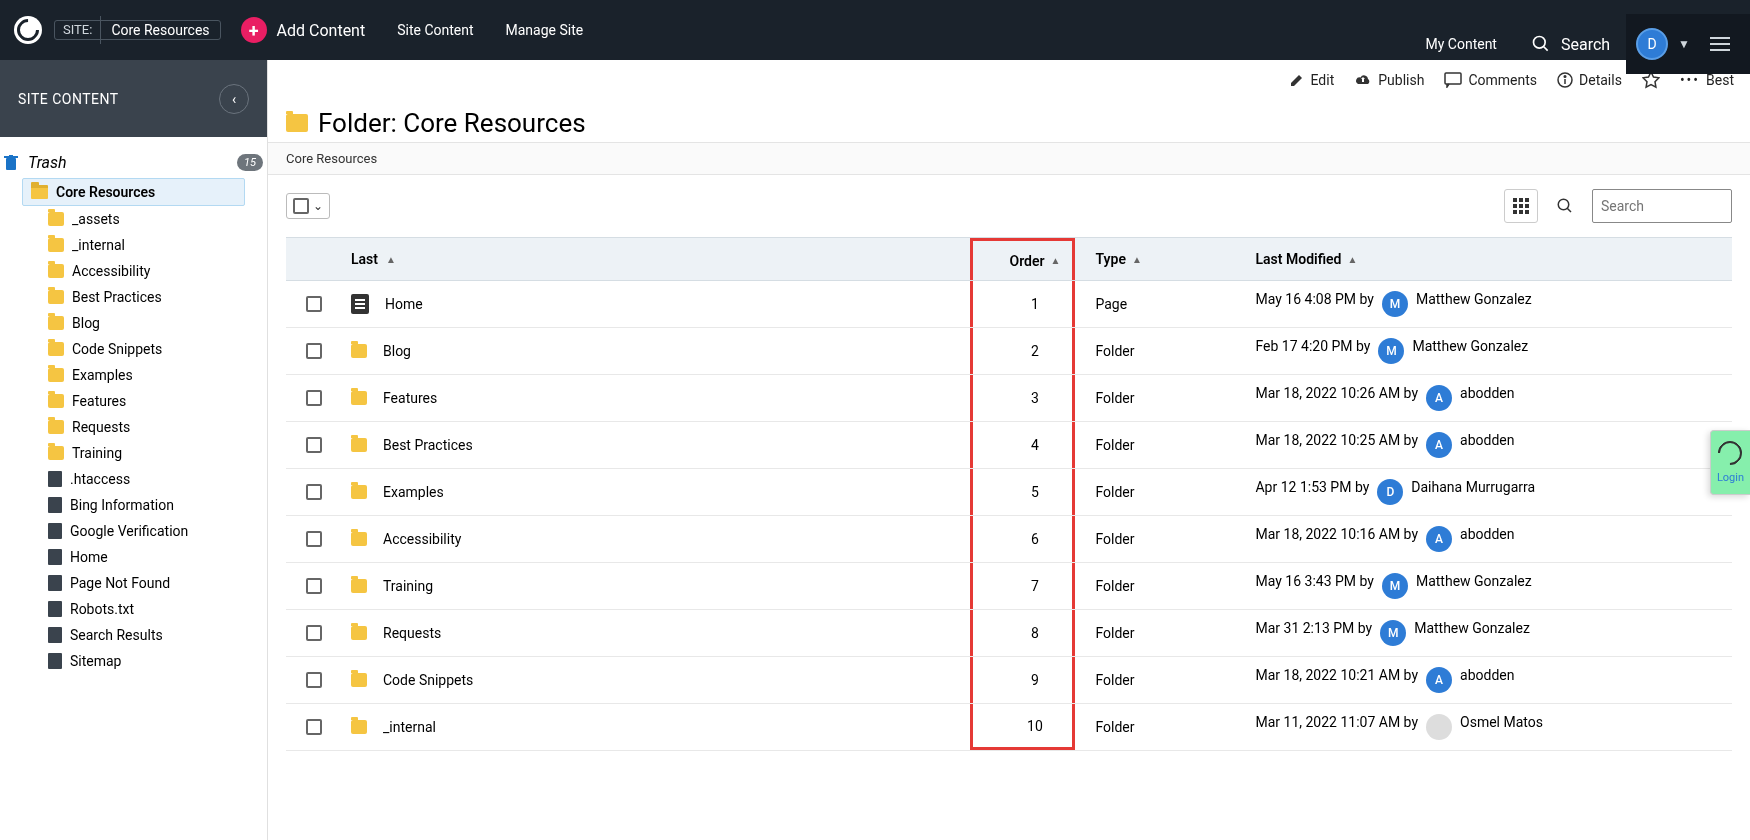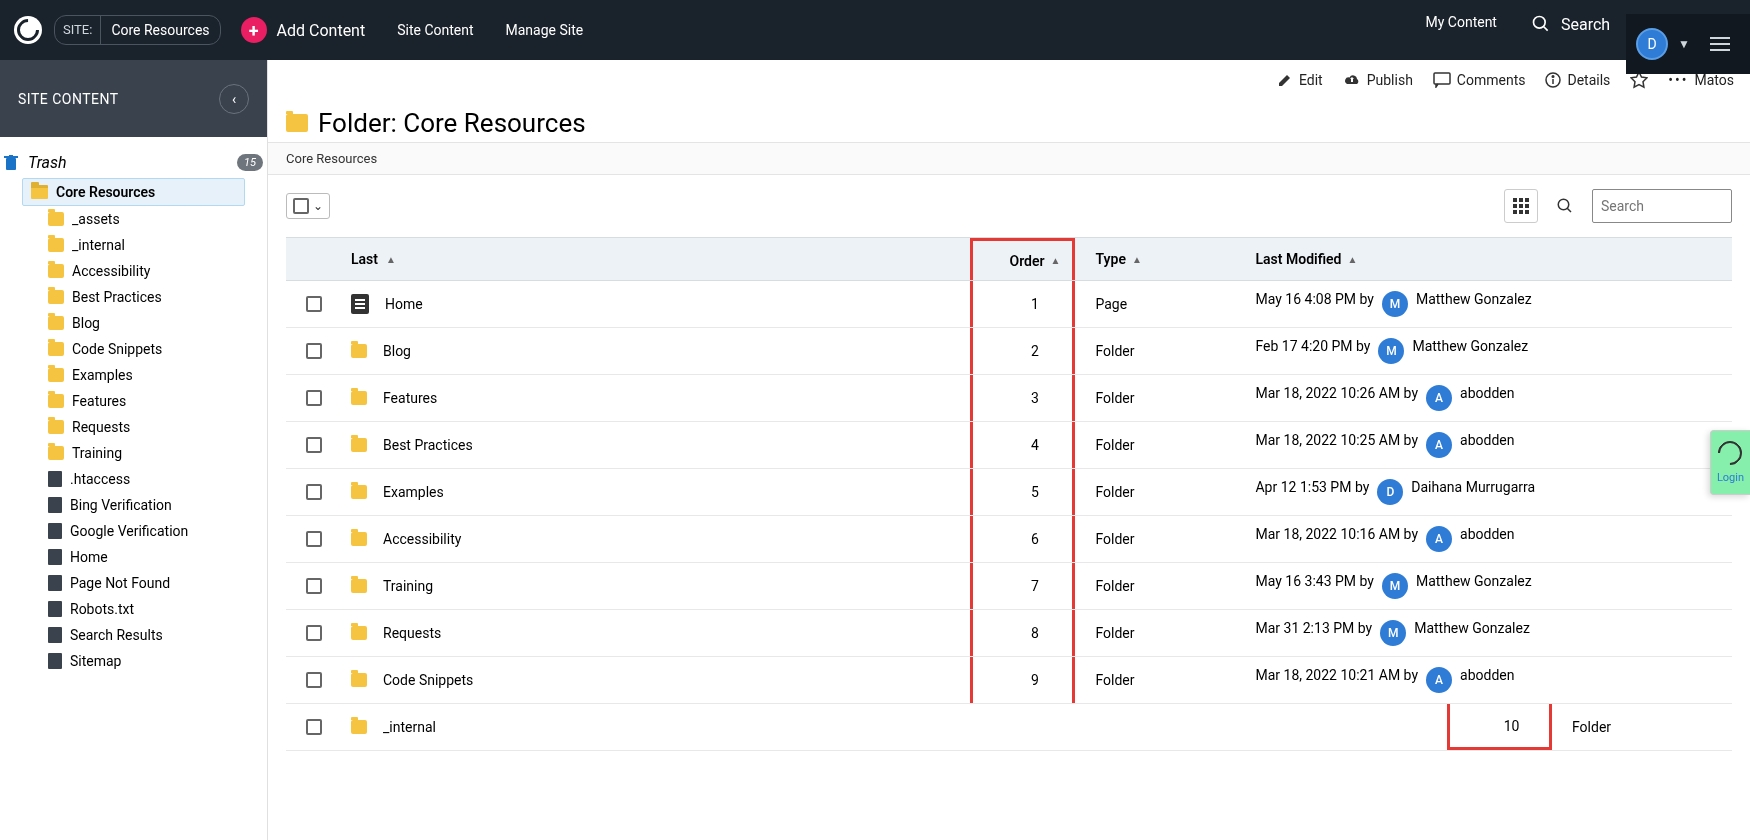--- a/index.html
+++ b/index.html
@@ -1,27 +1,27 @@
 <!DOCTYPE html>
 <html><head>
 <meta charset="utf-8">
 <style>
 * { margin: 0; padding: 0; box-sizing: border-box; font-family: -apple-system, BlinkMacSystemFont, "Segoe UI", Roboto, Arial, sans-serif; }
 body { background: #fff; overflow: hidden; }
 .topbar { background: #1a222b; height: 60px; display: flex; align-items: center; color: #fff; position: relative; }
 .topbar-left { display: flex; align-items: center; gap: 12px; padding: 0 14px; }
 .logo { width: 28px; height: 28px; background: #fff; border-radius: 50%; display:flex; align-items:center; justify-content:center; }
 .logo::before { content: ""; width: 16px; height: 16px; border: 3px solid #1a222b; border-top-color: transparent; border-radius: 50%; transform: rotate(45deg); }
-.site-chip { display: flex; align-items: center; border: 1px solid #4a5560; border-radius: 12px; height: 30px; }
+.site-chip { display: flex; align-items: center; border: 1px solid #4a5560; border-radius: 3px; height: 20px; }
 .site-chip .lbl { padding: 0 8px; color: #cfd6dc; font-size: 13px; border-right: 1px solid #4a5560; line-height: 28px; }
 .site-chip .val { padding: 0 10px; font-size: 14px; line-height: 28px; }
 .add-btn { display: flex; align-items: center; gap: 10px; margin-left: 8px; cursor: pointer; }
 .plus-circle { width: 26px; height: 26px; background: #e91e63; border-radius: 50%; display:flex; align-items:center; justify-content:center; color:#fff; font-size:18px; font-weight: bold; }
 .topnav-item { margin-left: 20px; font-size: 14px; cursor: pointer; }
-.topbar-right { display: flex; align-items: flex-start; margin-left: auto; height: 100%; margin-top: 28px; }
+.topbar-right { display: flex; align-items: center; margin-left: auto; height: 100%; margin-top: 28px; }
 .mycontent { padding: 0 18px; font-size: 14px; cursor: pointer; }
 .search-top { display: flex; align-items: center; gap: 10px; padding: 0 16px; cursor: pointer; }
 .right-dark { background: #121820; height: 100%; display:flex; align-items:center; padding: 0 10px; gap: 10px; }
 .avatar-top { width: 32px; height: 32px; border-radius: 50%; background: #2e7cd6; display:flex; align-items:center; justify-content:center; font-size:14px; border: 2px solid #5a9ee6; }
 .chev-down { font-size: 12px; color: #cfd6dc; }
 .hamburger { display:flex; flex-direction:column; gap:4px; padding: 0 10px; cursor:pointer; }
 .hamburger span { width:20px; height:2px; background:#cfd6dc; }
 .layout { display: flex; height: calc(100vh - 60px); }
 .sidebar { width: 268px; display: flex; flex-direction: column; border-right: 1px solid #e0e0e0; }
 .side-head { background: #3a434d; color: #fff; height: 77px; display:flex; align-items:center; justify-content: space-between; padding: 0 18px; }
@@ -180,21 +180,21 @@
           <div class="tree-item indent">
             <div class="folder-icon"></div>
             <span>Training</span>
           </div>
           <div class="tree-item indent">
             <div class="code-icon"></div>
             <span>.htaccess</span>
           </div>
           <div class="tree-item indent">
             <div class="code-icon"></div>
-            <span>Bing Verification</span>
+            <span>Bing Information</span>
           </div>
           <div class="tree-item indent">
             <div class="code-icon"></div>
             <span>Google Verification</span>
           </div>
           <div class="tree-item indent">
             <div class="page-icon"></div>
             <span>Home</span>
           </div>
           <div class="tree-item indent">
@@ -245,21 +245,21 @@
             <line x1="8" y1="7" x2="8" y2="12"></line>
             <circle cx="8" cy="4.5" r="0.8" fill="#333"></circle>
           </svg>
         <span>Details</span>
       </div>
       <svg width="18" height="18" viewBox="0 0 18 18" fill="none" stroke="#333" stroke-width="1.5">
           <path d="M9 1l2.5 5 5.5.8-4 3.9.9 5.5L9 13.5 4.1 16.2l.9-5.5-4-3.9L6.5 6z"></path>
         </svg>
       <div class="act">
         <span style="letter-spacing:2px;">•••</span>
-        <span>Matos</span>
+        <span>Best</span>
       </div>
     </div>
 
     <div class="mh">
       <div class="folder-icon big-folder"></div>
       <h1>Folder: Core Resources</h1>
     </div>
     <div class="breadcrumb">Core Resources</div>
 
     <div class="toolbar">
@@ -521,20 +521,27 @@
             <div class="col-name">
               <div class="folder-icon"></div>
               <span class="nm">_internal</span>
             </div>
             <div class="col-order hl" style="border-bottom:3px solid #e53935">
               <span>10</span>
             </div>
             <div class="col-type">
               <span>Folder</span>
             </div>
+            <div class="col-mod">
+              <div class="mod-cell">
+                <span>Mar 11, 2022 11:07 AM by</span> 
+                <div class="av img"></div> 
+                <span>Osmel Matos</span>
+              </div>
+            </div>
           </div>
         </div>
     </div>
   </div>
 </div>
 
 <div class="login-tab">
   <div class="circ"></div>
   <span>Login</span>
 </div>

